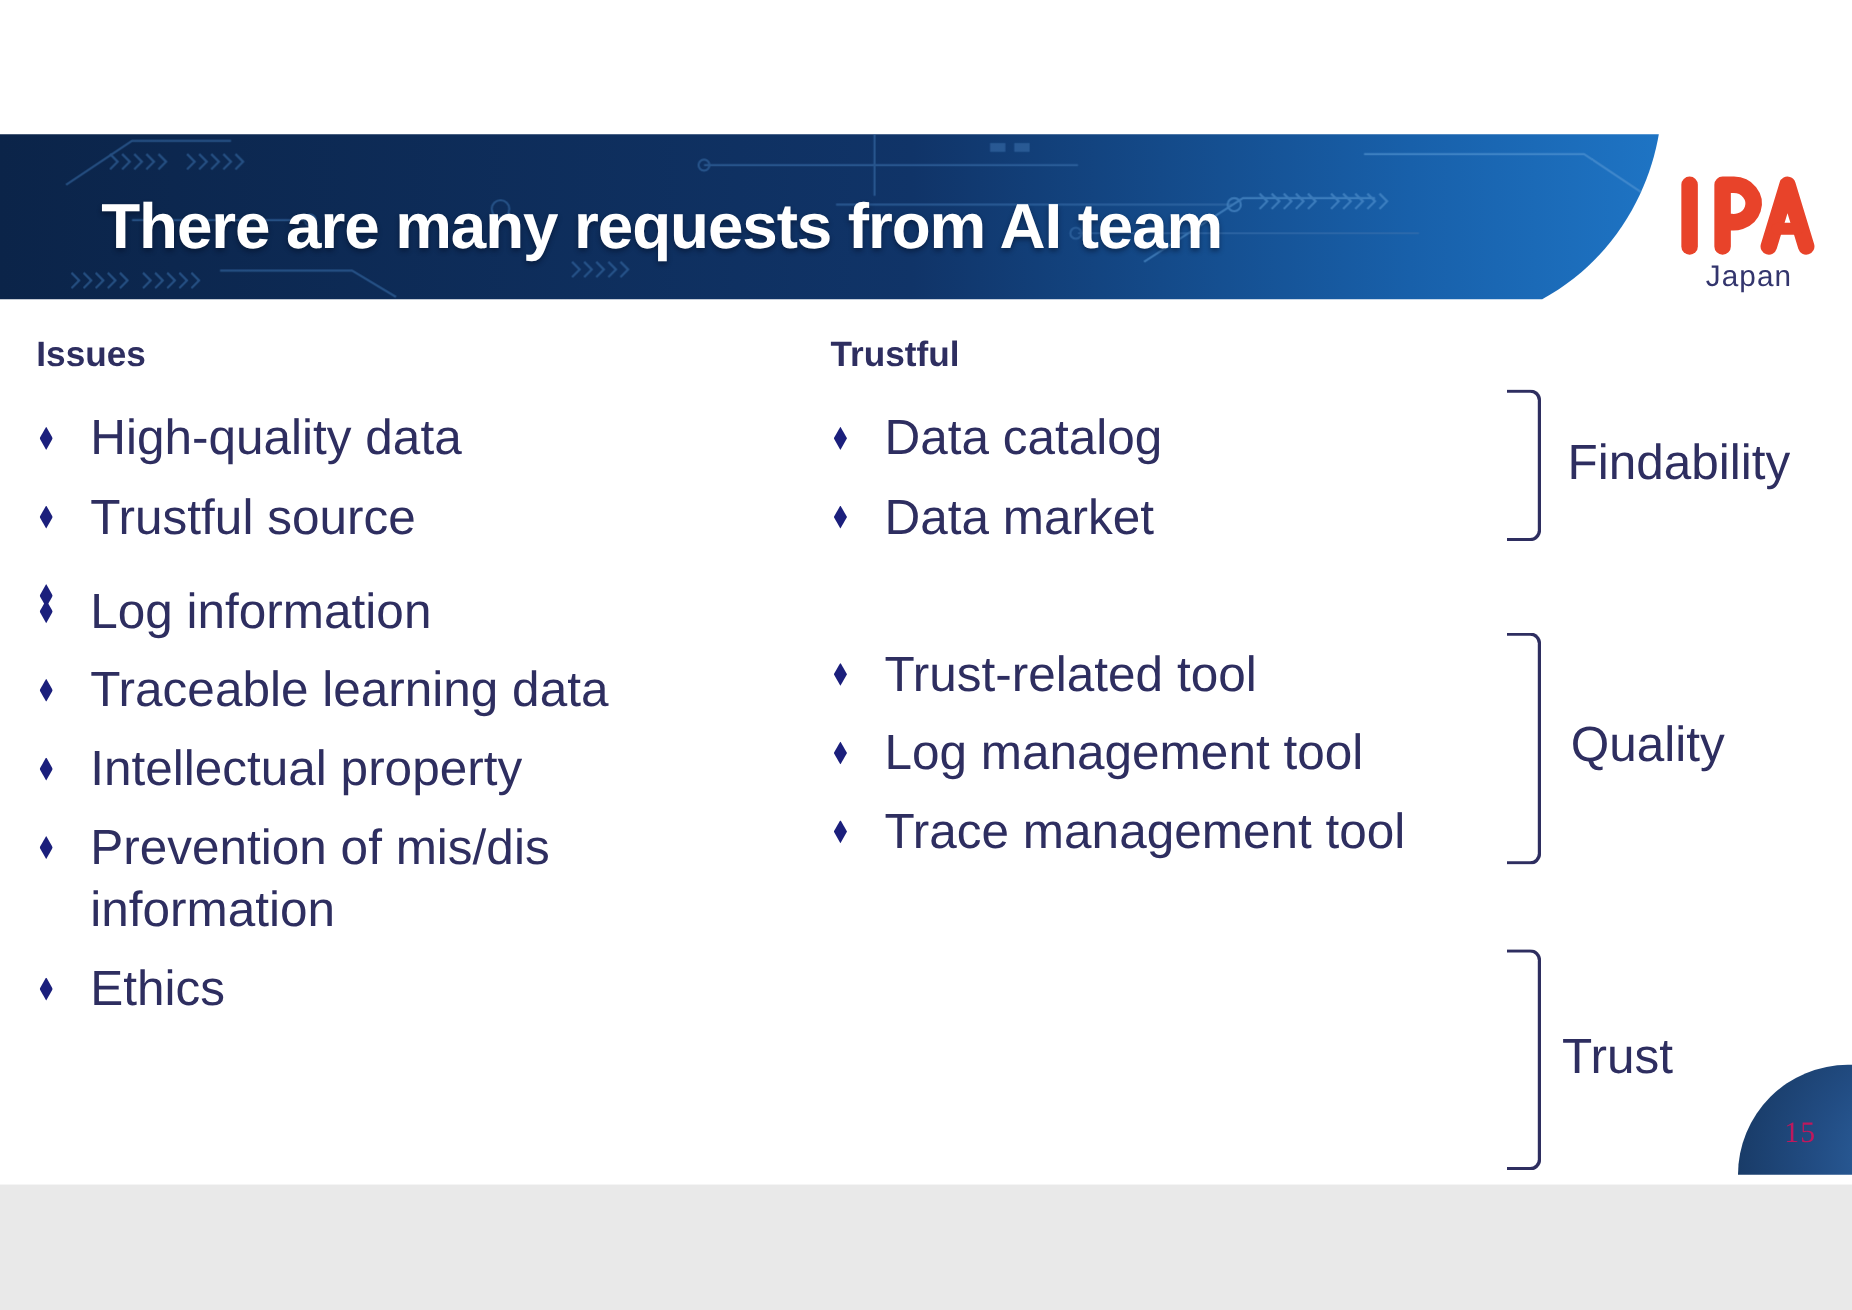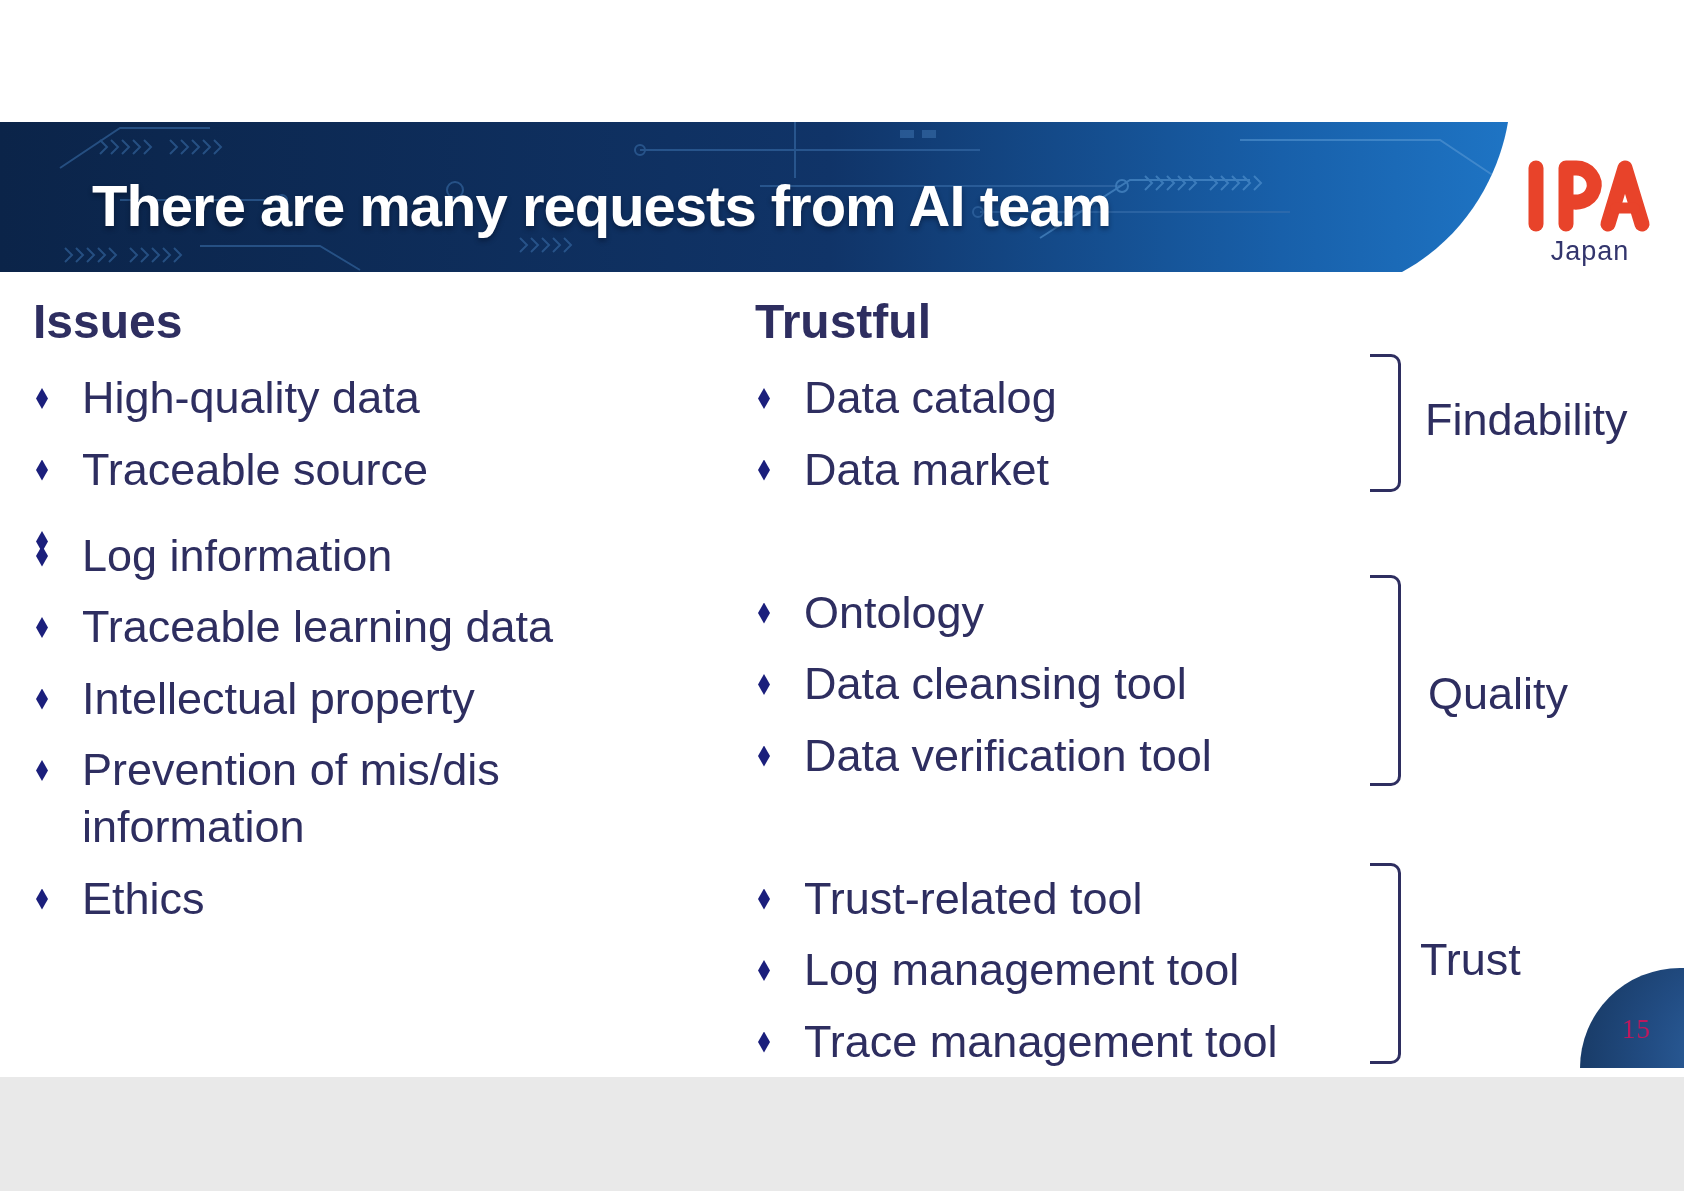--- a/index.html
+++ b/index.html
@@ -17,21 +17,21 @@
   }
   
   .logo{position:absolute;left:1505px;top:158px;width:170px;text-align:center;}
   .logo svg{display:block;margin:0 auto;}
   .visually-hidden{position:absolute;width:1px;height:1px;overflow:hidden;clip-path:inset(50%);}
   .logo-sub{
     margin-top:2px;font-size:27px;line-height:30px;color:#33356d;letter-spacing:1px;
   }
   
   .col{position:absolute;top:296px;color:#2e2e60;}
-  .col h2{margin:0;font-size:48px;line-height:52px;font-weight:bold;color:#2e2e60;}
+  .col h2{margin:0;font-size:32px;line-height:52px;font-weight:bold;color:#2e2e60;}
   .col ul{list-style:none;margin:0;padding:0;}
   .col ul.first{margin-top:14px;}
   .col ul.gap{margin-top:71.5px;}
   .col li{
     position:relative;padding:7.25px 0 7.25px 49px;
     font-size:45px;line-height:57px;color:#2e2e60;
   }
   .diamond{
     position:absolute;left:3px;top:26px;width:12px;height:21px;
     background:#1b1f7c;clip-path:polygon(50% 0,100% 50%,50% 100%,0 50%);
@@ -44,21 +44,21 @@
     border-top:3px solid #2e2e60;border-right:3px solid #2e2e60;border-bottom:3px solid #2e2e60;
     border-radius:0 10px 10px 0;
   }
   .bracket.f{top:354px;height:132px;}
   .bracket.q{top:575px;height:205px;}
   .bracket.t{top:863px;height:195px;}
   .group-label{
     position:absolute;font-size:45px;line-height:50px;color:#2e2e60;white-space:nowrap;
   }
   .group-label.f{left:1425px;top:395px;}
-  .group-label.q{left:1428px;top:669px;}
+  .group-label.q{left:1428px;top:652px;}
   .group-label.t{left:1420px;top:935px;text-align:right;}
   
   .page-badge{
     position:absolute;left:1580px;top:968px;width:220px;height:100px;
     border-radius:100px 100px 0 0;
     background:radial-gradient(circle at 72% 88%, #2f66a5 0%, #224d84 48%, #16365f 100%);
   }
   .page-number{
     position:absolute;left:1622px;top:1014px;
     font-family:"Liberation Serif","DejaVu Serif",serif;
@@ -129,40 +129,35 @@
       <path d="M90 50 h18" stroke-width="11"></path>
     </svg>
     <span class="visually-hidden">IPA</span>
     <div class="logo-sub">Japan</div>
   </div>
 
   <div class="col col-issues">
     <h2>Issues</h2>
     <ul class="first">
       <li><span class="diamond"></span><span>High-quality data</span></li>
-      <li><span class="diamond"></span><span>Traceable source</span></li>
+      <li><span class="diamond"></span><span>Trustful source</span></li>
       <li><span class="diamond"></span></li>
       <li><span class="diamond"></span><span>Log information</span></li>
       <li><span class="diamond"></span><span>Traceable learning data</span></li>
       <li><span class="diamond"></span><span>Intellectual property</span></li>
       <li><span class="diamond"></span><span>Prevention of mis/dis information</span></li>
       <li><span class="diamond"></span><span>Ethics</span></li>
     </ul>
   </div>
 
   <div class="col col-platform">
     <h2>Trustful</h2>
     <ul class="first">
       <li><span class="diamond"></span><span>Data catalog</span></li>
       <li><span class="diamond"></span><span>Data market</span></li>
-    </ul>
-    <ul class="gap">
-      <li><span class="diamond"></span><span>Ontology</span></li>
-      <li><span class="diamond"></span><span>Data cleansing tool</span></li>
-      <li><span class="diamond"></span><span>Data verification tool</span></li>
     </ul>
     <ul class="gap">
       <li><span class="diamond"></span><span>Trust-related tool</span></li>
       <li><span class="diamond"></span><span>Log management tool</span></li>
       <li><span class="diamond"></span><span>Trace management tool</span></li>
     </ul>
   </div>
 
   <div class="bracket f"></div>
   <div class="bracket q"></div>

